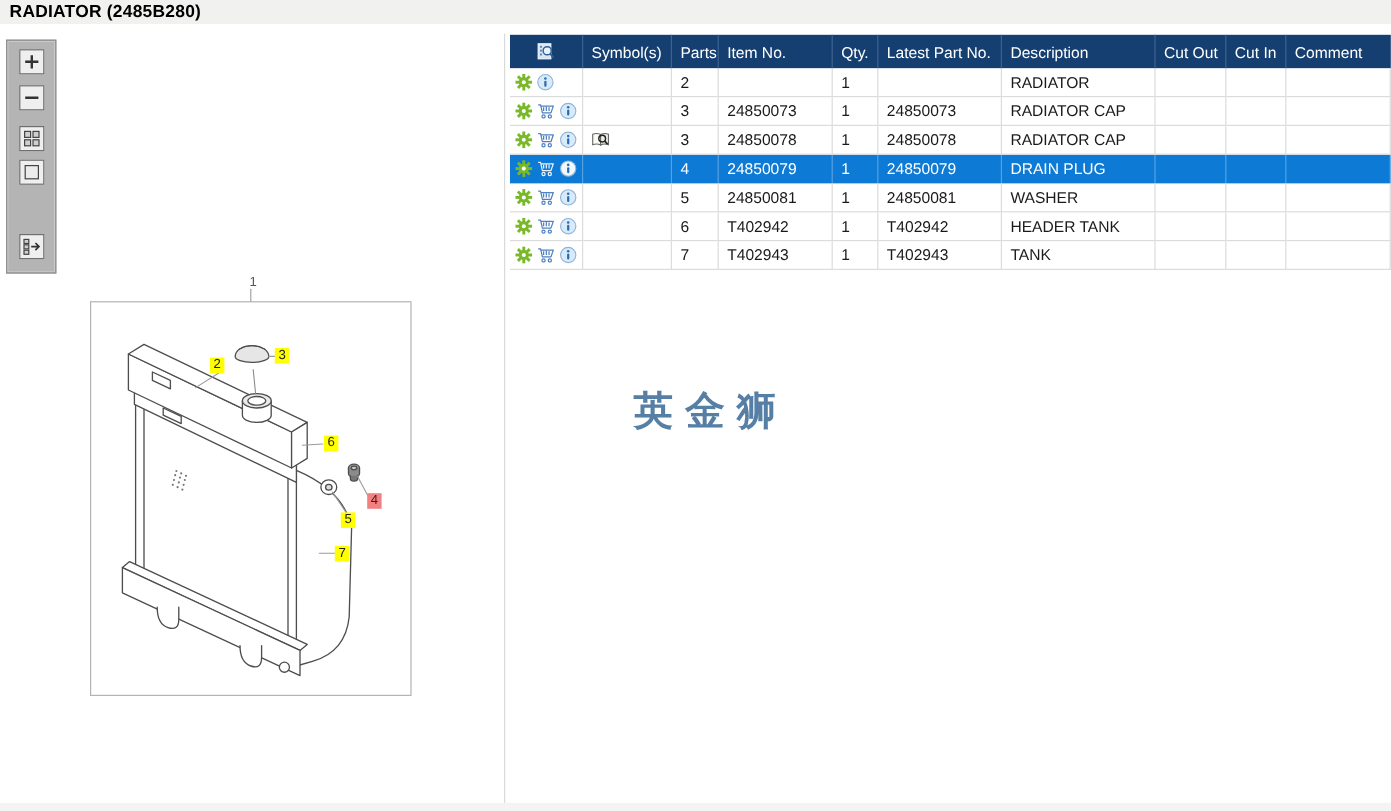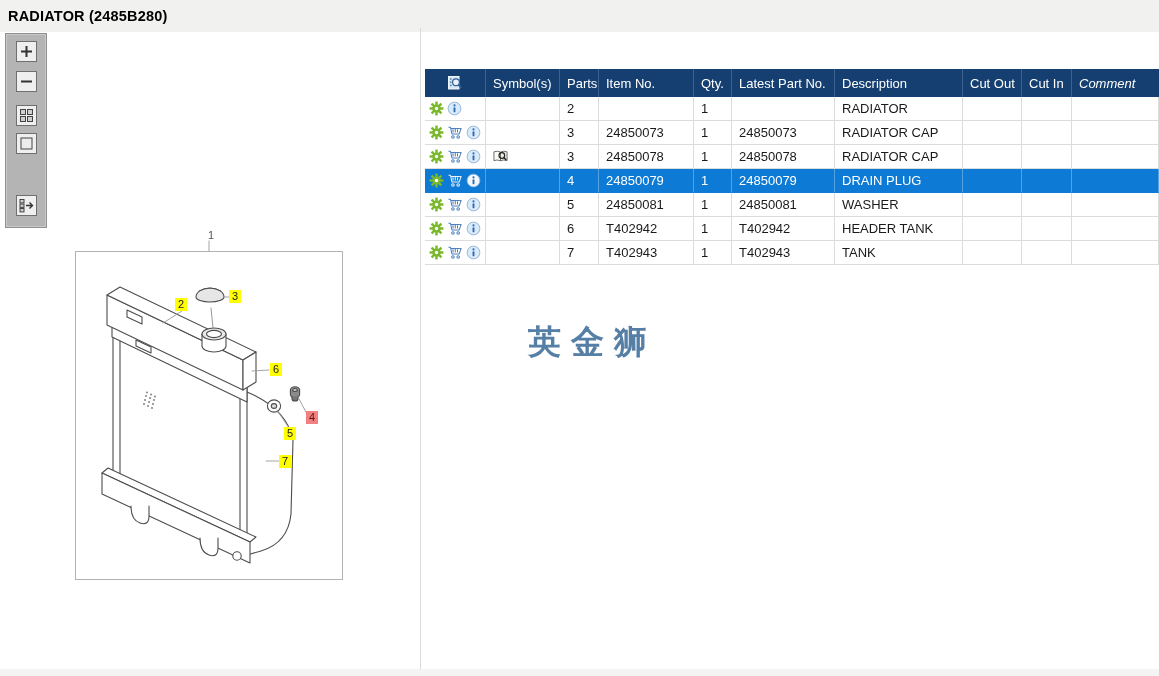--- a/index.html
+++ b/index.html
@@ -3,21 +3,21 @@
 <meta charset="utf-8">
 <style>
   html,body{margin:0;padding:0;}
   body{
     width:1159px;height:676px;position:relative;overflow:hidden;
     background:#ffffff;font-family:"Liberation Sans",sans-serif;
     -webkit-font-smoothing:antialiased;
   }
   
   .titlebar{
-    position:absolute;left:0;top:0;width:1159px;height:32px;
+    position:absolute;left:0;top:0;width:1159px;height:20px;
     background:#f1f1f0;display:flex;align-items:center;
   }
   .titlebar .title{font-size:14.5px;font-weight:bold;color:#000;padding-left:8px;letter-spacing:.2px;}
   
   .divider-v{position:absolute;left:420px;top:28px;width:1px;height:648px;background:#d9d9d9;}
   .bottom-strip{position:absolute;left:0;top:669px;width:1159px;height:7px;background:#f4f4f4;}
   
   .toolbar{
     position:absolute;left:5px;top:33px;width:42px;height:195px;
     background:#b4b4b4;border:1px solid #8f8f8f;box-sizing:border-box;
@@ -40,40 +40,40 @@
   }
   .callout.yellow{background:#ffff00;}
   .callout.red{background:#f28080;color:#5a1414;}
   .callout.plain{background:transparent;color:#555;}
   
   .watermark{
     position:absolute;left:528px;top:320px;font-size:33px;font-weight:bold;
     letter-spacing:10px;color:#567fa6;
   }
   
-  .parts-table{position:absolute;left:425px;top:29px;width:734px;font-size:13px;margin-top:40px;}
+  .parts-table{position:absolute;left:425px;top:29px;width:734px;font-size:13px;}
   .thead{display:flex;height:28px;background:#153f70;color:#fff;}
   .th{
     display:flex;align-items:center;box-sizing:border-box;padding-left:7px;
     border-right:1px solid #3c628f;overflow:hidden;white-space:nowrap;cursor:pointer;
   }
   .th:last-child{border-right:none;}
   .th.icon-col{justify-content:center;padding-left:0;}
   .trow{display:flex;height:24px;background:#fff;}
   .cell{
     display:flex;align-items:center;box-sizing:border-box;padding-left:7px;
     border-right:1px solid #dcdcdc;border-bottom:1px solid #dcdcdc;
     color:#1a1a1a;overflow:hidden;white-space:nowrap;
   }
   .cell.actions{padding-left:4px;gap:3px;}
   .cell.symbols{padding-left:6px;}
   .trow.selected{background:#0d7ad5;}
   .trow.selected .cell{color:#fff;border-right-color:rgba(255,255,255,.30);border-bottom-color:rgba(255,255,255,0);}
   .c0{width:61px;}.c1{width:74px;}.c2{width:39px;}.c3{width:95px;}.c4{width:38px;}
-  .c5{width:103px;}.c6{width:128px;}.c7{width:59px;text-align:right;}.c8{width:50px;}.c9{width:87px;font-style:italic;}
+  .c5{width:103px;}.c6{width:128px;}.c7{width:59px;text-align:right;}.c8{width:50px;}.c9{width:87px;}
   .row-icon{display:inline-flex;cursor:pointer;}
 </style>
 </head>
 <body>
 
 <div class="titlebar">
   <span class="title">RADIATOR (2485B280)</span>
 </div>
 
 <div class="toolbar">

